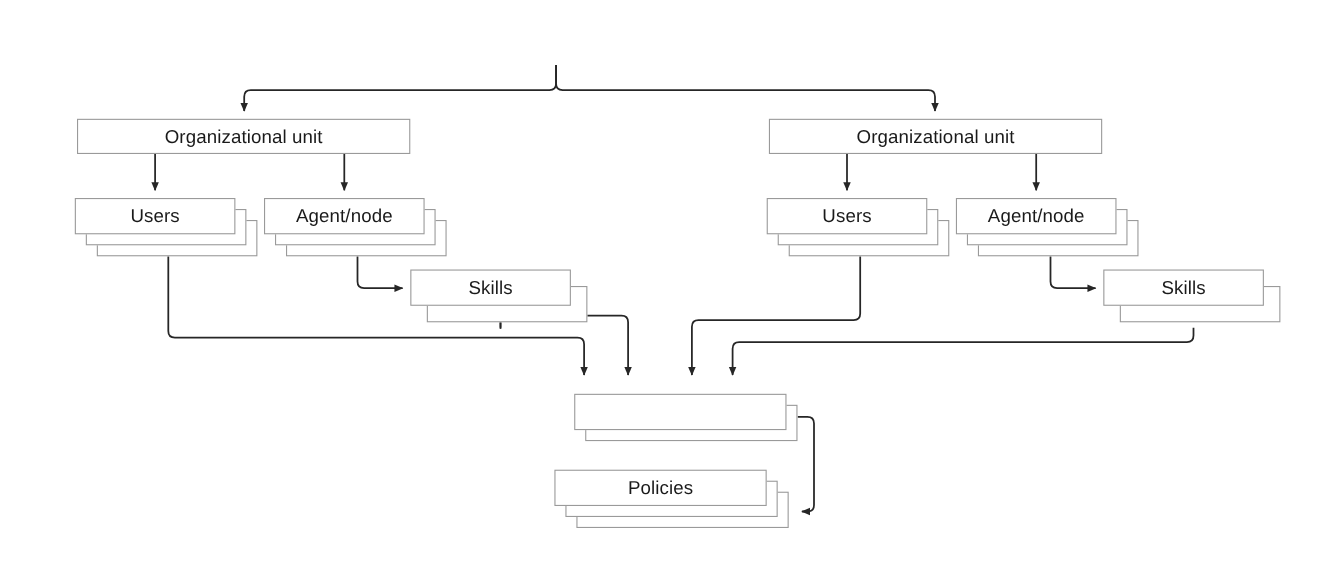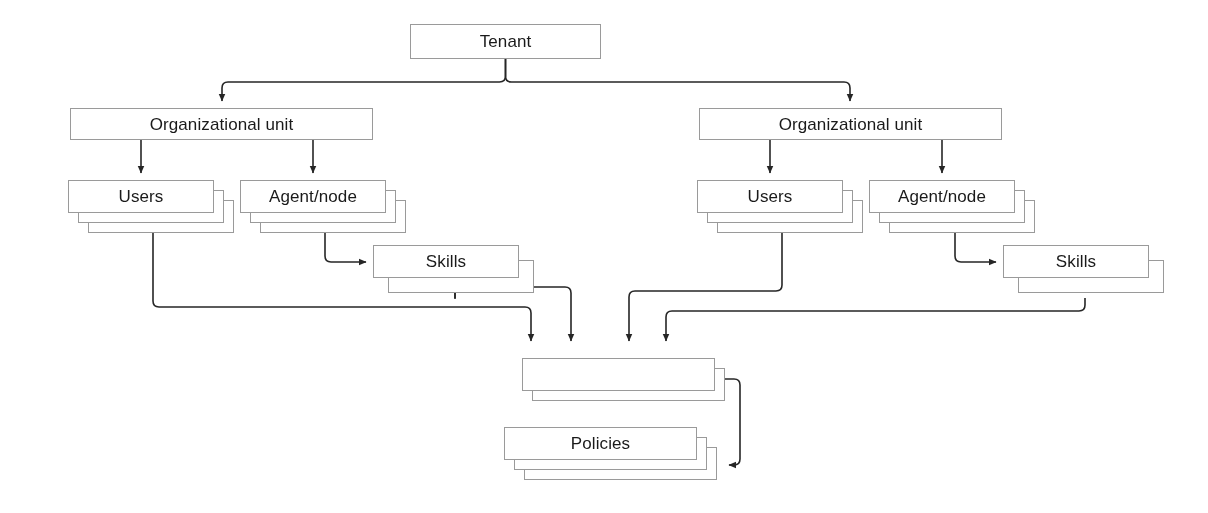--- a/index.html
+++ b/index.html
@@ -90,25 +90,20 @@
 
       <path d="M782,233 L782,285 Q782,291 776,291 L635,291 Q629,291 629,297 L629,341" marker-end="url(#arrowhead)"></path>
 
       <path d="M1085,298 L1085,305 Q1085,311 1079,311 L672,311 Q666,311 666,317 L666,341" marker-end="url(#arrowhead)"></path>
 
       <path d="M725,379 L734,379 Q740,379 740,385 L740,459 Q740,465 734,465 L729,465" marker-end="url(#arrowhead)"></path>
 
     </g>
   </svg>
 
-  <div class="node" style="left:410px; top:24px; width:211px; height:55px;">
-    <div class="sheet front" style="left:0; top:0; width:191px; height:35px;">
-      <span class="label">Tenant</span>
-    </div>
-  </div>
 
   <div class="node" style="left:70px; top:108px; width:323px; height:52px;">
     <div class="sheet front" style="left:0; top:0; width:303px; height:32px;">
       <span class="label">Organizational unit</span>
     </div>
   </div>
 
   <div class="node" style="left:699px; top:108px; width:323px; height:52px;">
     <div class="sheet front" style="left:0; top:0; width:303px; height:32px;">
       <span class="label">Organizational unit</span>

